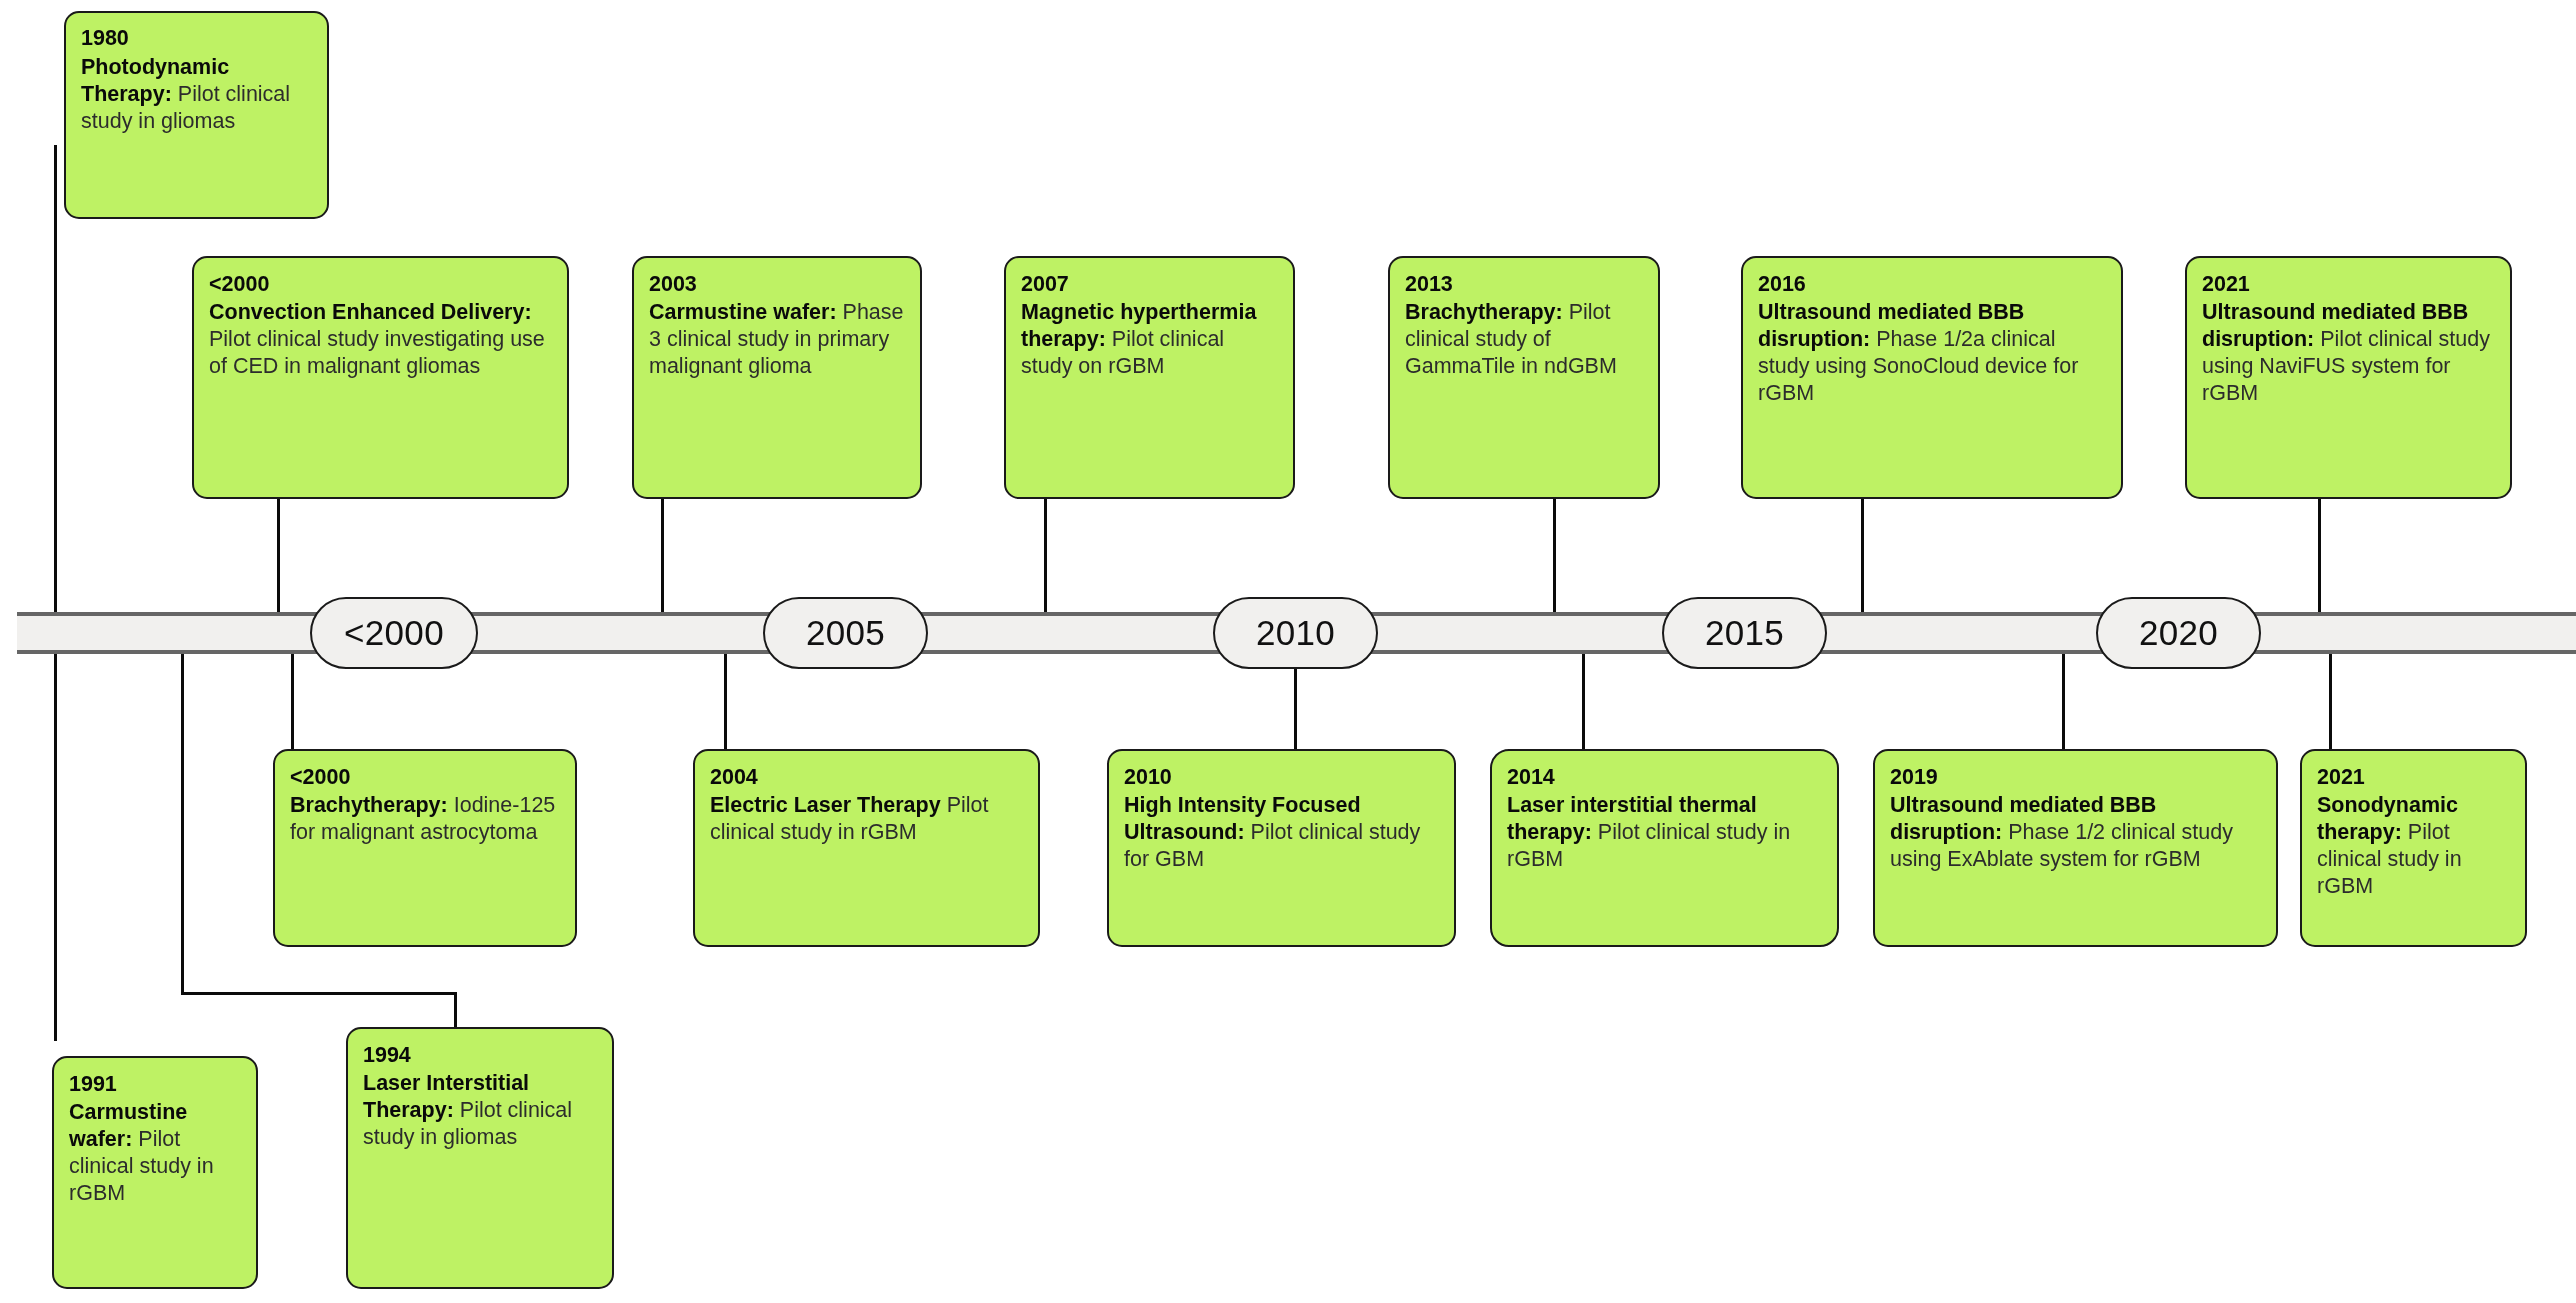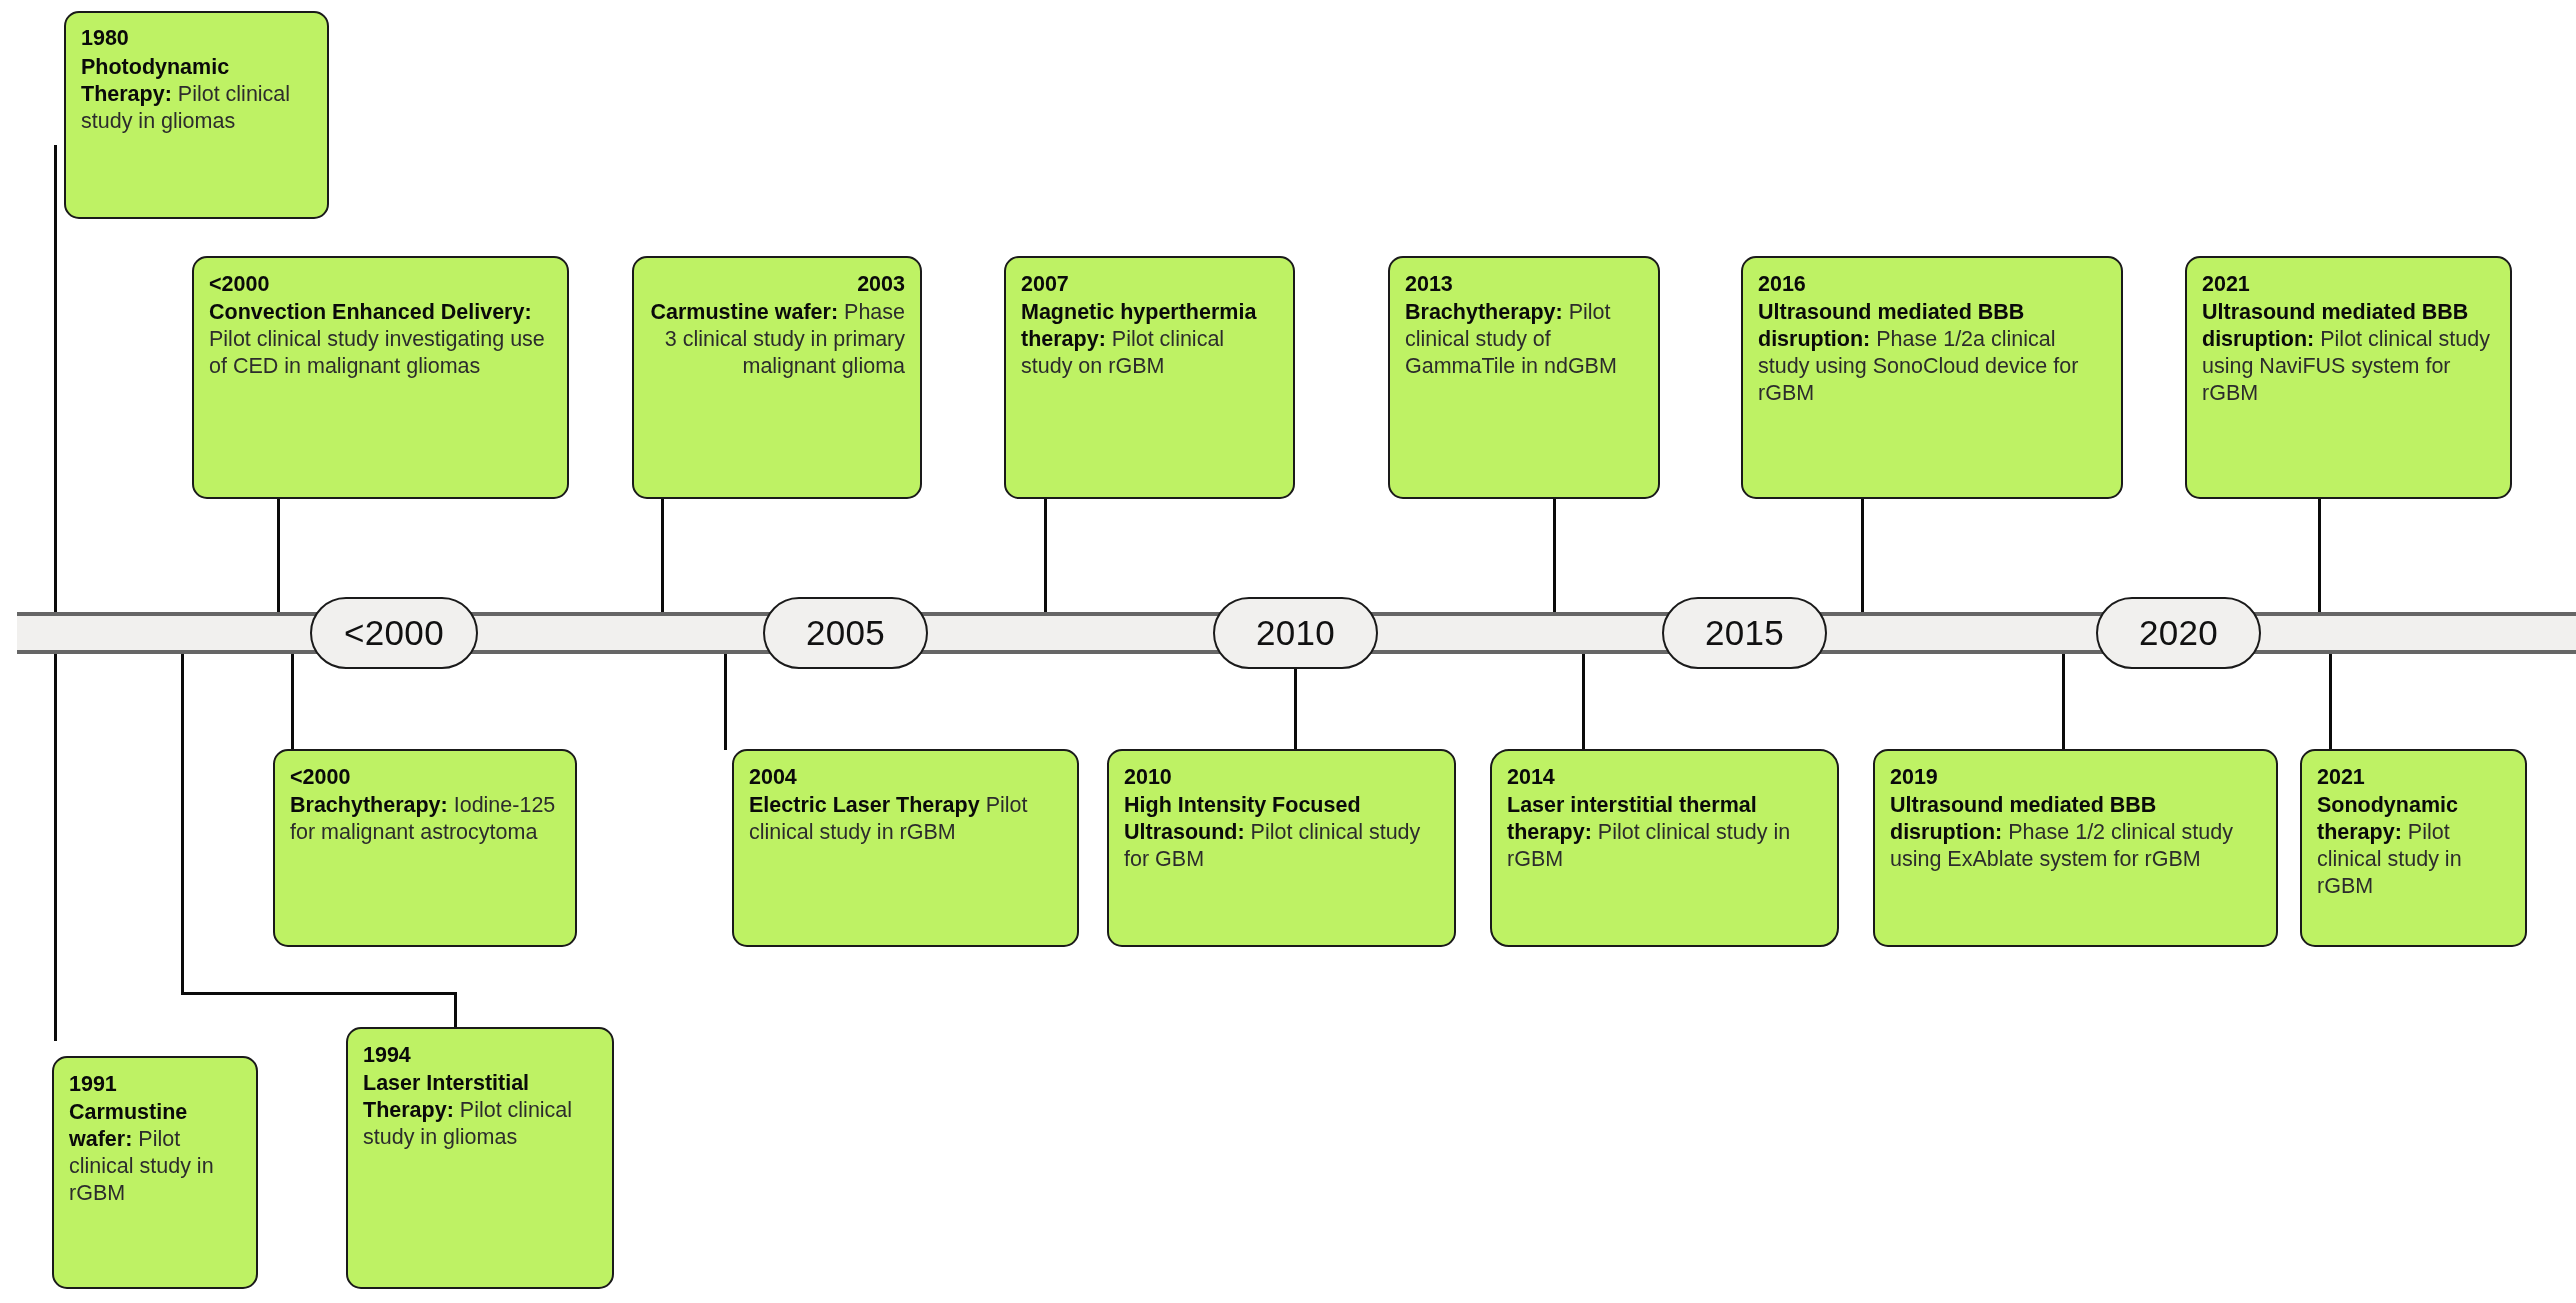--- a/index.html
+++ b/index.html
@@ -137,21 +137,21 @@
   <div class="card" style="left:64px; top:10.5px;  width:265px; height:208px;">
     <span class="year">1980</span>
     <span class="body"><b>Photodynamic Therapy:</b><span> Pilot clinical study in gliomas</span></span>
   </div>
 
   <div class="card" style="left:192px; top:256px; width:377px; height:243px;">
     <span class="year">&lt;2000</span>
     <span class="body"><b>Convection Enhanced Delivery:</b><span> Pilot clinical study investigating use of CED in malignant gliomas</span></span>
   </div>
 
-  <div class="card" style="left:632px;top:256px; width:290px; height:243px;text-align:right;">
+  <div class="card" style="left:632px;top:256px; width:290px; height:243px;">
     <span class="year">2003</span>
     <span class="body"><b>Carmustine wafer:</b><span> Phase 3 clinical study in primary malignant glioma</span></span>
   </div>
 
   <div class="card" style="left:1004px;top:256px; width:291px; height:243px;">
     <span class="year">2007</span>
     <span class="body"><b>Magnetic hyperthermia therapy:</b><span> Pilot clinical study on rGBM</span></span>
   </div>
 
   <div class="card" style="left:1388px;top:256px; width:272px; height:243px;">
@@ -167,21 +167,21 @@
   <div class="card" style="left:2185px;top:256px; width:327px; height:243px;">
     <span class="year">2021</span>
     <span class="body"><b>Ultrasound mediated BBB disruption:</b><span> Pilot clinical study using NaviFUS system for rGBM</span></span>
   </div>
 
   <div class="card" style="left:273px; top:749px;width:304px; height:198px;">
     <span class="year">&lt;2000</span>
     <span class="body"><b>Brachytherapy:</b><span> Iodine-125 for malignant astrocytoma</span></span>
   </div>
 
-  <div class="card" style="left:693px;top:749px;width:347px; height:198px;margin-left:39px;">
+  <div class="card" style="left:693px;top:749px;width:347px; height:198px;">
     <span class="year">2004</span>
     <span class="body"><b>Electric Laser Therapy</b><span> Pilot clinical study in rGBM</span></span>
   </div>
 
   <div class="card" style="left:1107px;top:749px;width:349px; height:198px;">
     <span class="year">2010</span>
     <span class="body"><b>High Intensity Focused Ultrasound:</b><span> Pilot clinical study for GBM</span></span>
   </div>
 
   <div class="card" style="left:1490px;top:749px;width:349px; height:198px;border-radius:19px;">

